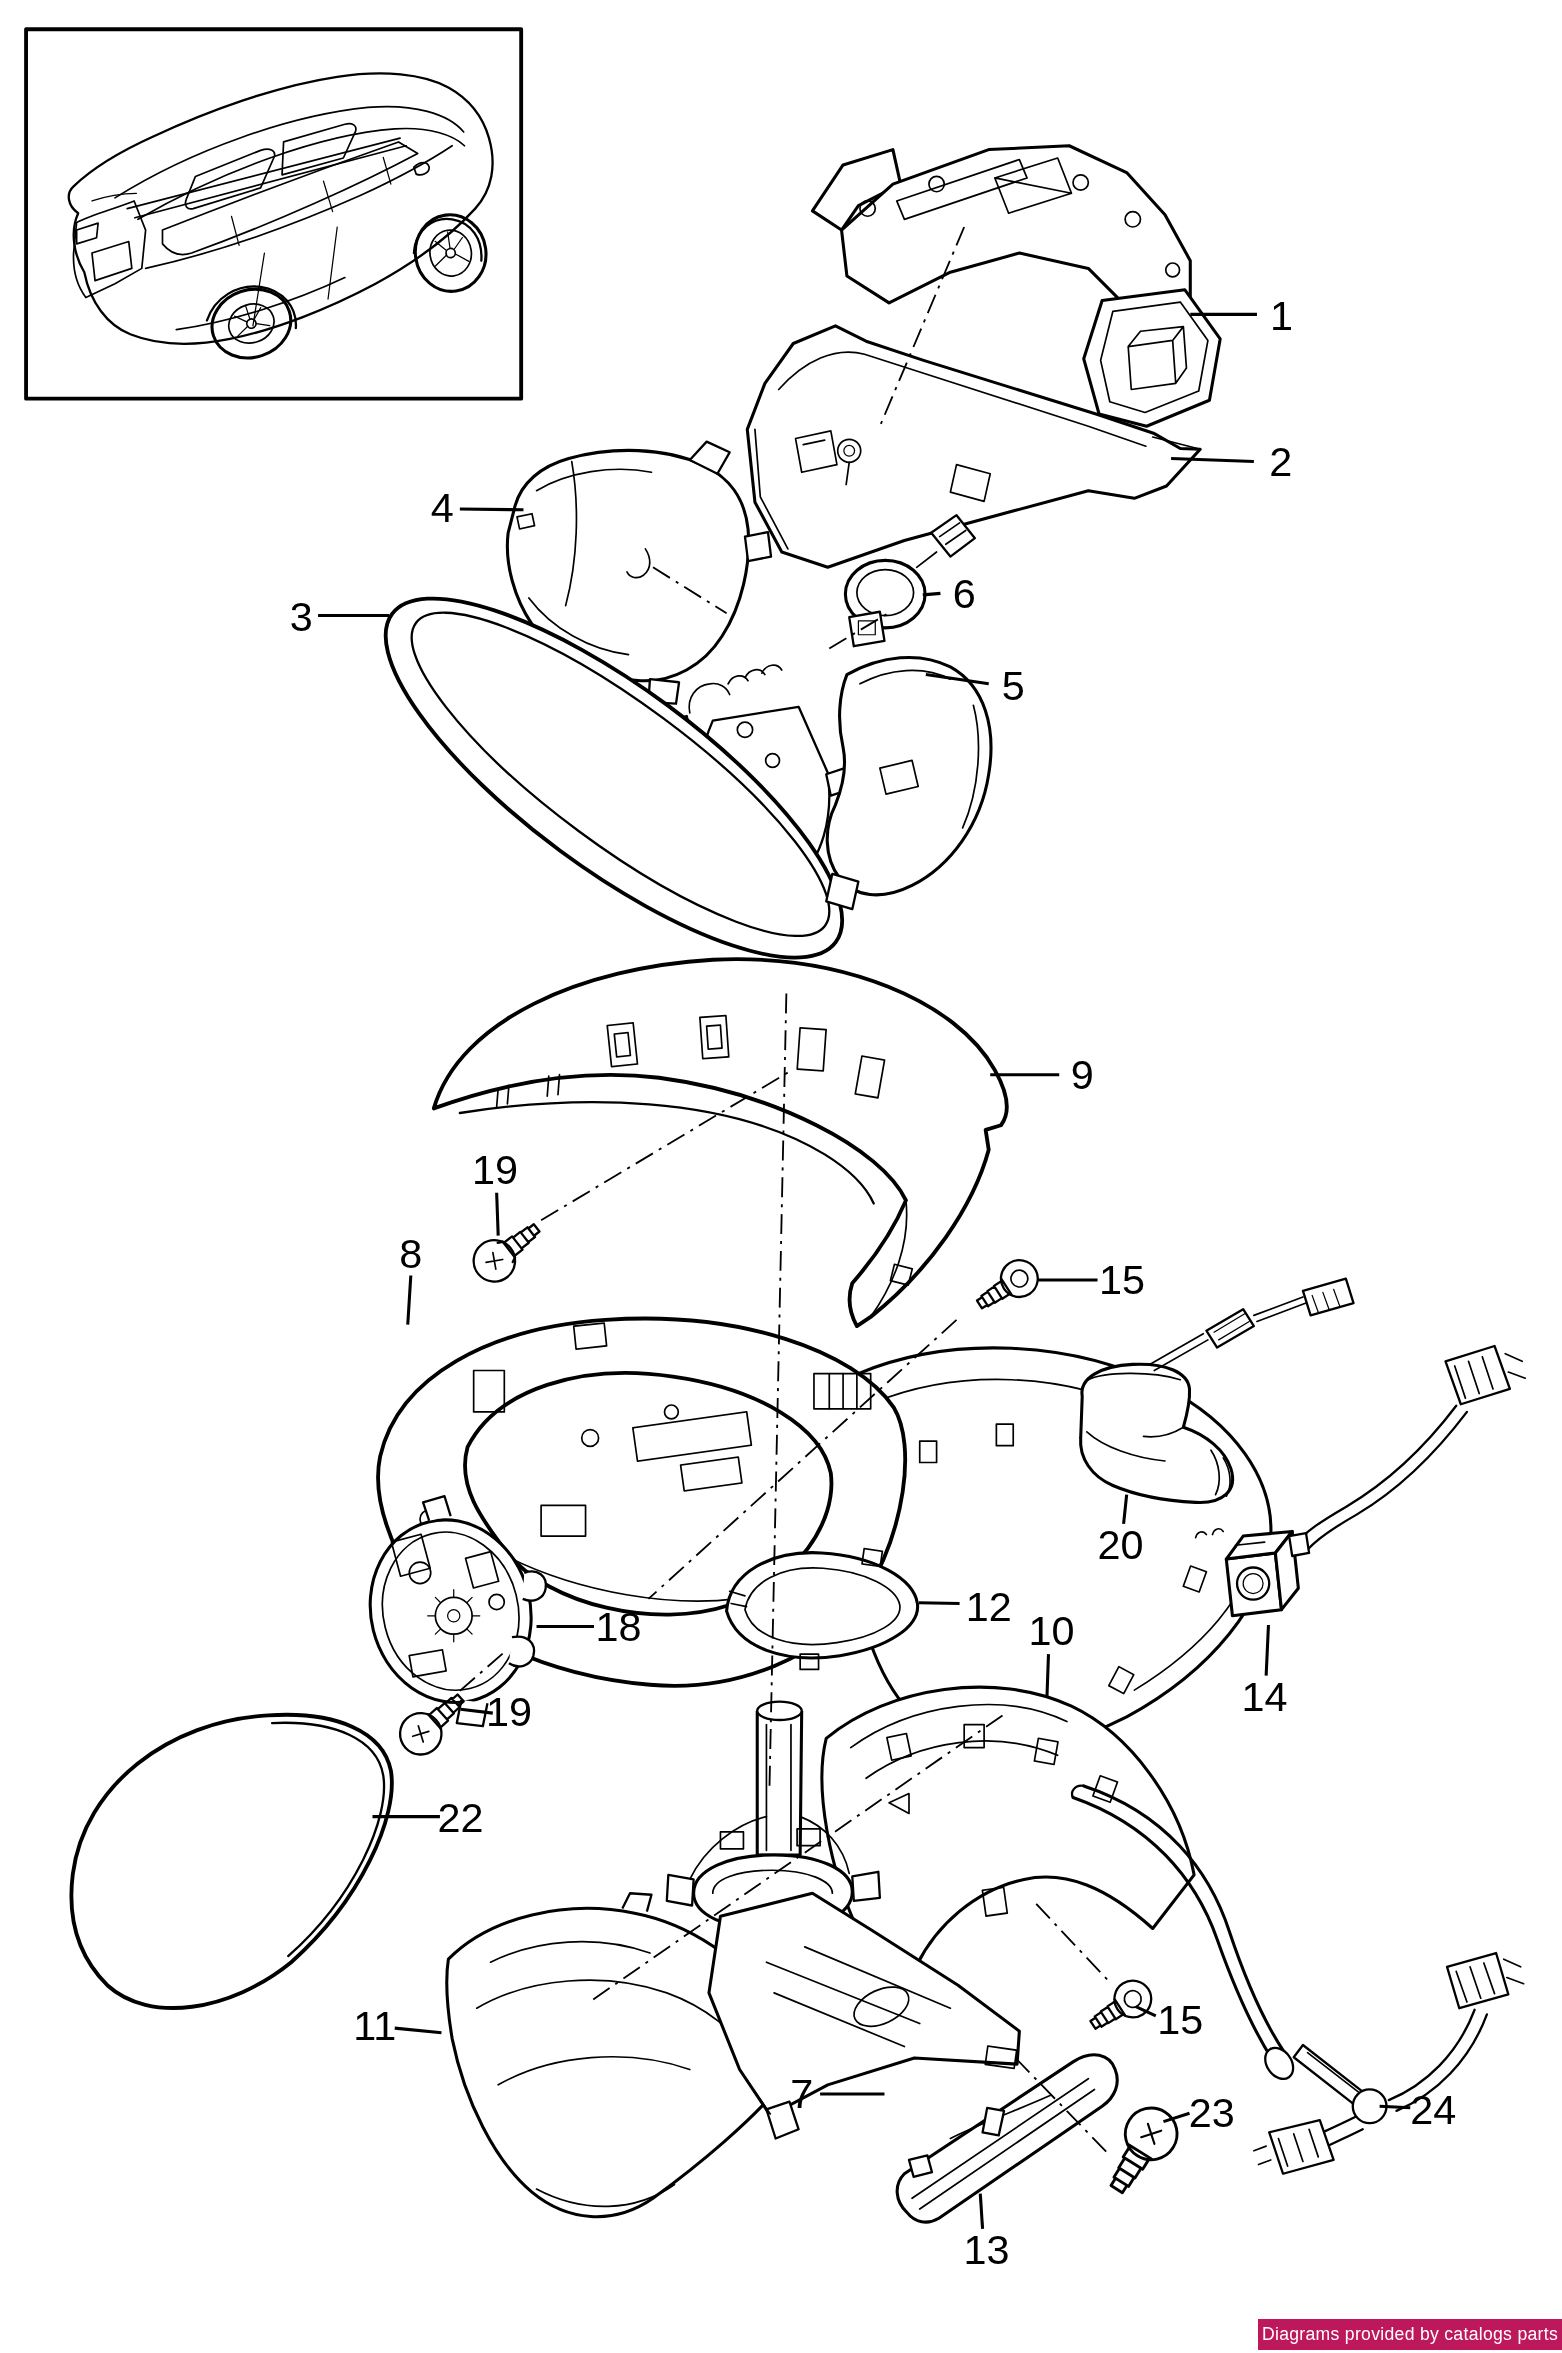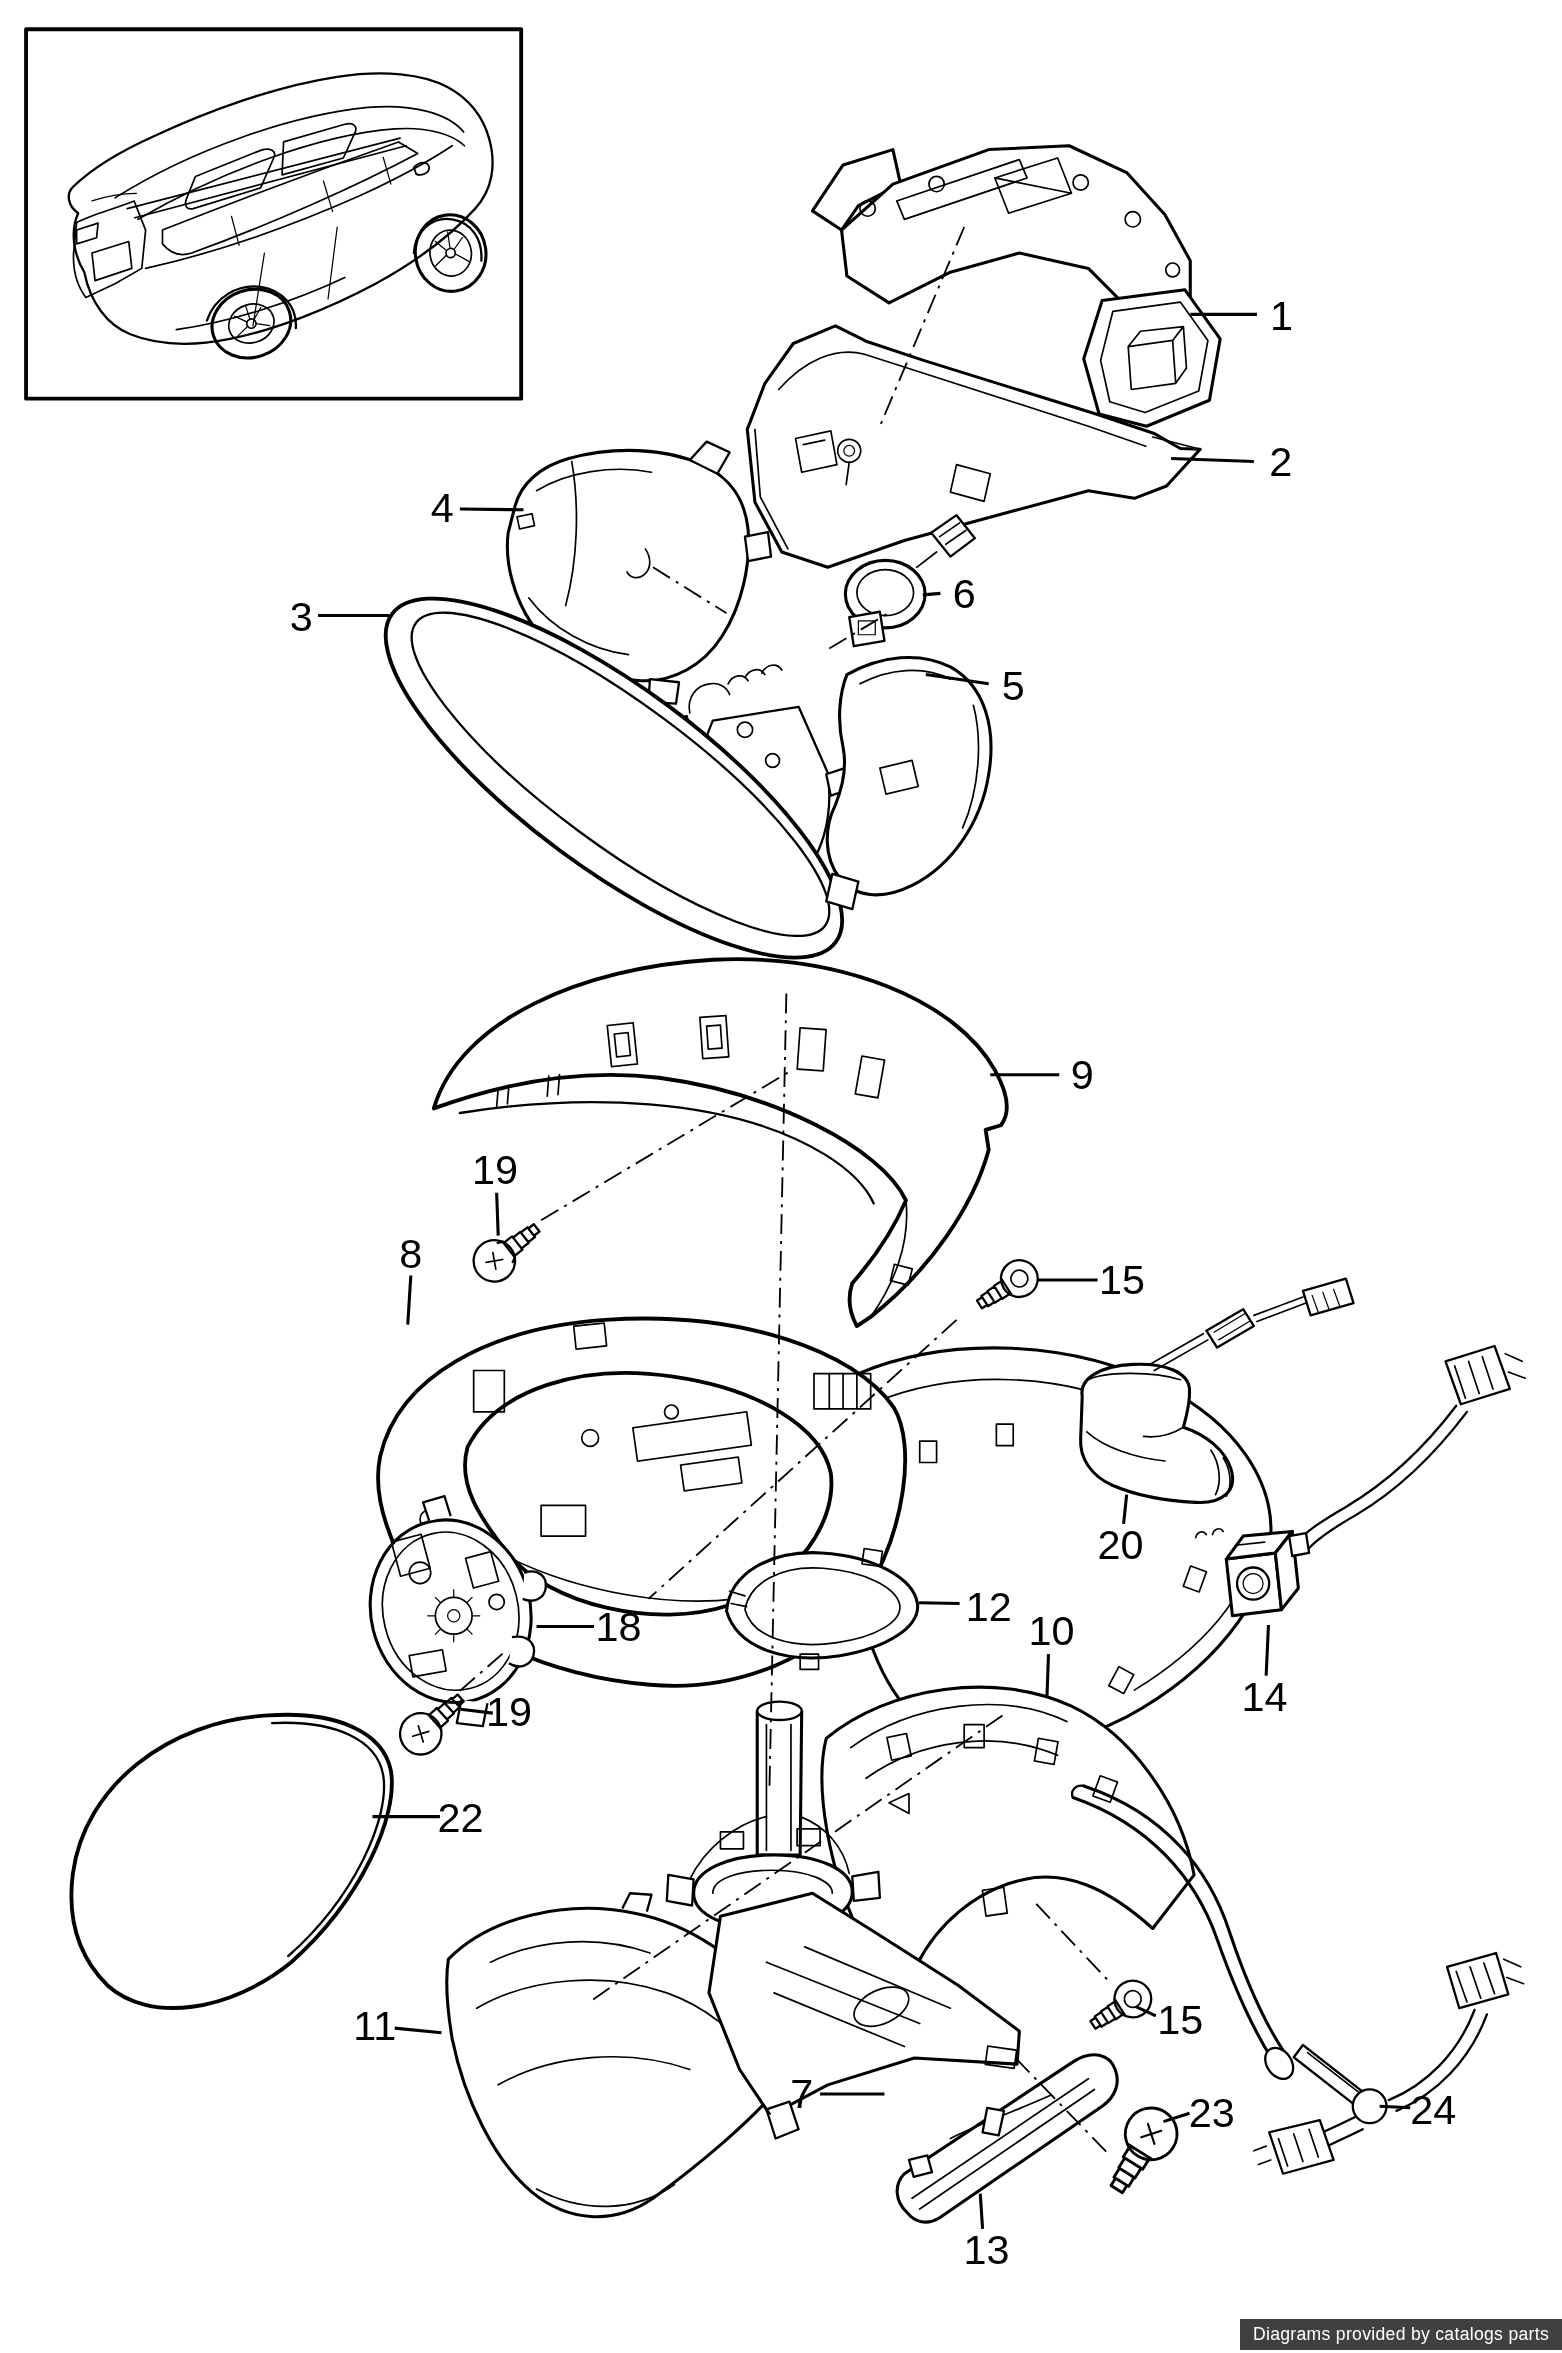--- a/index.html
+++ b/index.html
@@ -12,22 +12,22 @@
   }
   .stage svg{position:absolute;left:0;top:0;}
   .ink{stroke:#000;fill:none;stroke-linecap:round;stroke-linejoin:round;}
   .w5{stroke-width:5;} .w4{stroke-width:4;} .w3{stroke-width:3;} .w2{stroke-width:2.2;} .w1{stroke-width:1.6;}
   .solid{fill:#fff;stroke:#000;stroke-linejoin:round;}
   .axis{stroke:#000;stroke-width:2.4;fill:none;stroke-dasharray:26 9 4 9;}
   .callout-text{font-family:"Liberation Sans",sans-serif;font-size:54px;fill:#000;}
   .leader{stroke:#000;stroke-width:4;fill:none;}
   #footer-badge{
     position:absolute;right:0;bottom:3.8px;height:31px;
-    background:#404040;color:#fff;display:flex;align-items:center;
-    padding:0 13px;font-size:17.6px;letter-spacing:0.3px;
+    background:#be185d;color:#fff;display:flex;align-items:center;
+    padding:0 4px;font-size:17.6px;letter-spacing:0.3px;
     font-family:"Liberation Sans",sans-serif;
   }
 </style>
 </head>
 <body>
 
 <div class="stage">
 <svg id="diagram" width="1562" height="2354" viewBox="0 0 2038 3071">
 
   <g>

